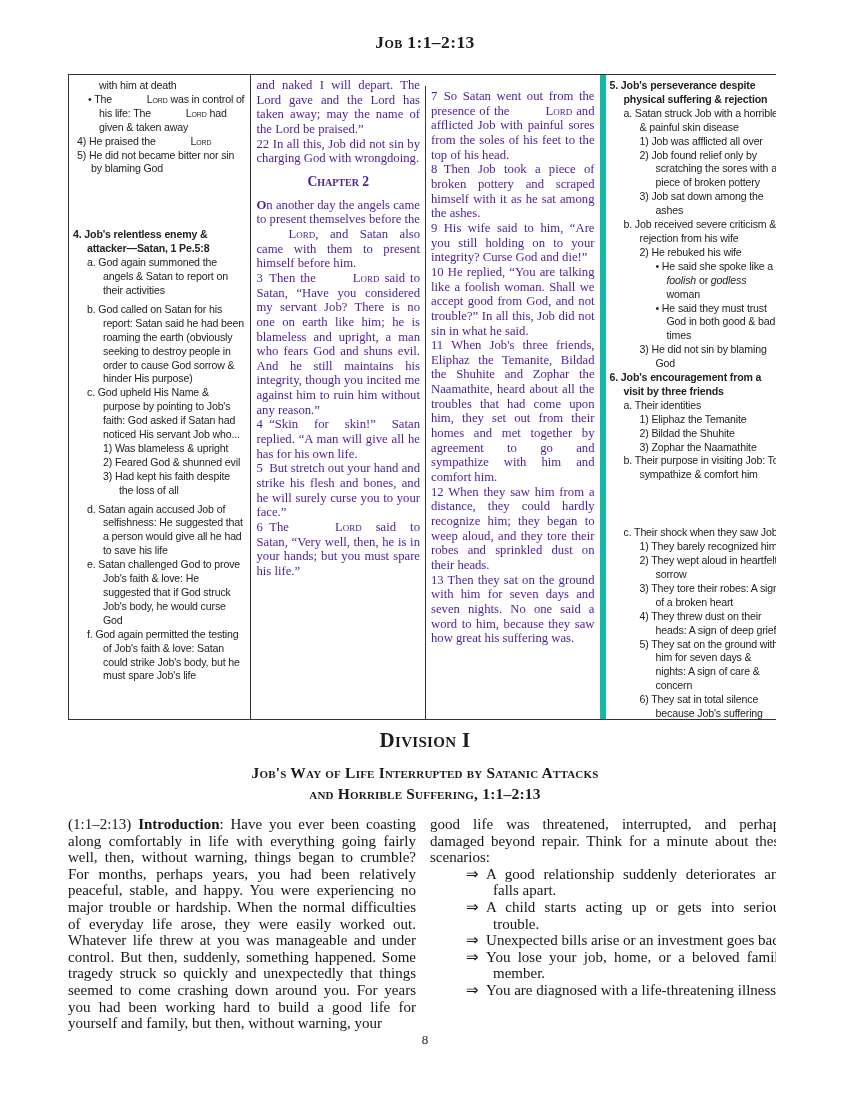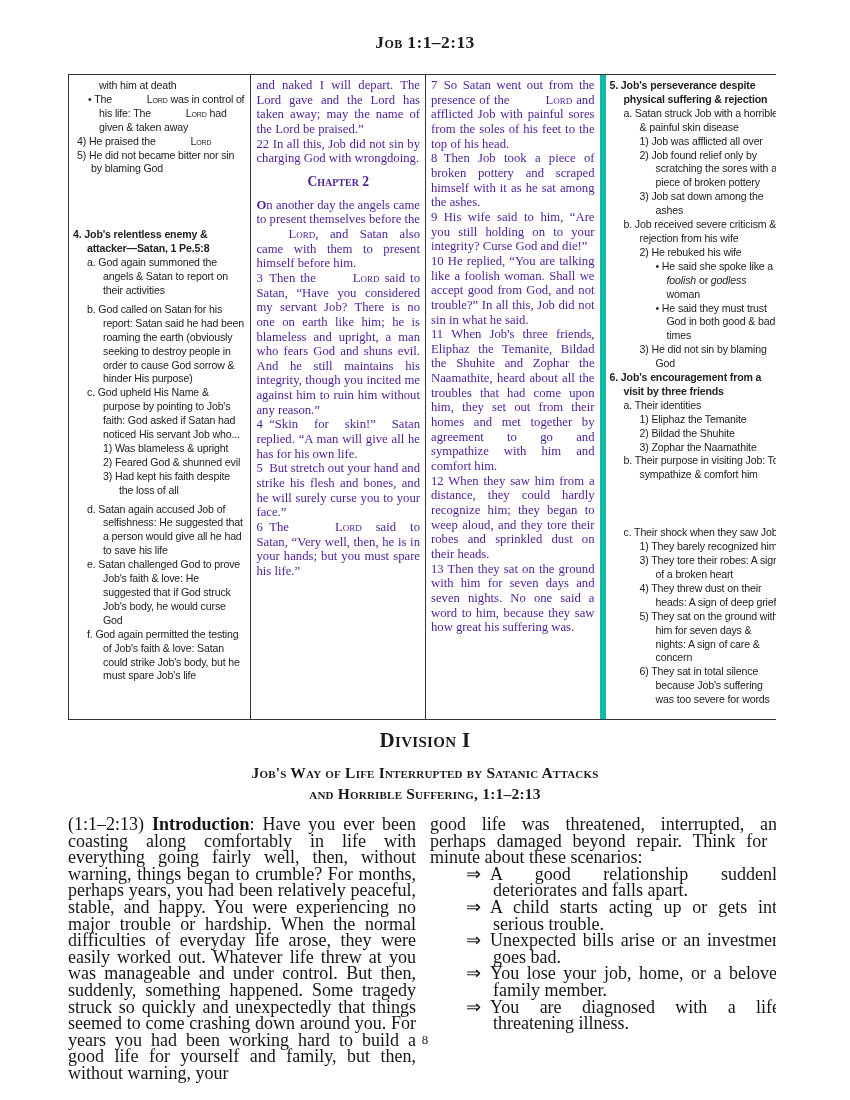--- a/index.html
+++ b/index.html
@@ -12,21 +12,21 @@
   
   .obox{position:absolute;top:74px;left:68px;width:718px;height:646px;
     border:1px solid #333;box-sizing:border-box;display:flex;overflow:hidden;background:#fff;}
   .col{box-sizing:border-box;overflow:hidden;}
   .col-outline{font-family:"Liberation Sans",sans-serif;font-size:10.6px;line-height:13.9px;
     letter-spacing:-0.15px;padding:4px 4px 2px 4px;color:#222;}
   .col-script{font-family:"Liberation Serif",serif;font-size:12.7px;line-height:14.65px;
     padding:3px 5px 2px 5px;border-left:1px solid #333;color:#4c1d95;}
   .c1{width:182px;}
   .c2{width:175px;}
-  .c3{width:175px;}
+  .c3{width:175px;margin-top:11px;}
   .c4{width:186px;border-left:6px solid #14b8a6;}
 
   
   .oi{margin:0;}
   .oi.h{font-weight:700;padding-left:14px;text-indent:-14px;}
   .oi.a{padding-left:30px;text-indent:-16px;}
   .oi.n2{padding-left:46px;text-indent:-16px;}
   .oi.b2{padding-left:57px;text-indent:-11px;}
   .oi.n1{padding-left:18px;text-indent:-14px;}
   .oi.b1{padding-left:26px;text-indent:-11px;}
@@ -44,21 +44,21 @@
   
   .division-title{position:absolute;top:728px;left:0;width:850px;text-align:center;
     font-family:"Liberation Serif",serif;font-weight:700;font-size:21px;
     font-variant:small-caps;letter-spacing:.3px;}
   .division-subtitle{position:absolute;top:762px;left:0;width:850px;text-align:center;
     font-family:"Liberation Serif",serif;font-weight:700;font-size:15.5px;line-height:21px;
     font-variant:small-caps;letter-spacing:.2px;}
 
   
   .intro{position:absolute;top:816px;left:68px;width:718px;display:flex;
-    font-family:"Liberation Serif",serif;font-size:18px;line-height:16.6px;color:#151515;}
+    font-family:"Liberation Serif",serif;font-size:15px;line-height:16.6px;color:#151515;}
   .intro-left{width:355px;padding-right:7px;box-sizing:border-box;text-align:justify;}
   .intro-right{width:363px;padding-left:7px;box-sizing:border-box;}
   .intro-right .lead{text-align:justify;margin:0 0 0 0;}
   .scen{padding-left:63px;text-indent:-27px;text-align:justify;}
 
   .page-number{position:absolute;top:1032px;left:0;width:850px;text-align:center;
     font-family:"Liberation Serif",serif;font-size:13px;}
 </style>
 </head>
 <body>
@@ -118,20 +118,21 @@
         <div class="oi b2">• He said they must trust God in both good &amp; bad times</div>
         <div class="oi n2">3) He did not sin by blaming God</div>
         <div class="oi h">6. Job's encouragement from a visit by three friends</div>
         <div class="oi a">a. Their identities</div>
         <div class="oi n2">1) Eliphaz the Temanite</div>
         <div class="oi n2">2) Bildad the Shuhite</div>
         <div class="oi n2">3) Zophar the Naamathite</div>
         <div class="oi a">b. Their purpose in visiting Job: To sympathize &amp; comfort him</div>
         <div class="oi a gap3">c. Their shock when they saw Job</div>
         <div class="oi n2">1) They barely recognized him</div>
+        <div class="oi n2">2) They wept aloud in heartfelt sorrow</div>
         <div class="oi n2">3) They tore their robes: A sign of a broken heart</div>
         <div class="oi n2">4) They threw dust on their heads: A sign of deep grief</div>
         <div class="oi n2">5) They sat on the ground with him for seven days &amp; nights: A sign of care &amp; concern</div>
         <div class="oi n2">6) They sat in total silence because Job's suffering was too severe for words</div>
       </div>
   </div>
 
   <div class="division-title">Division I</div>
 
   <div class="division-subtitle">

